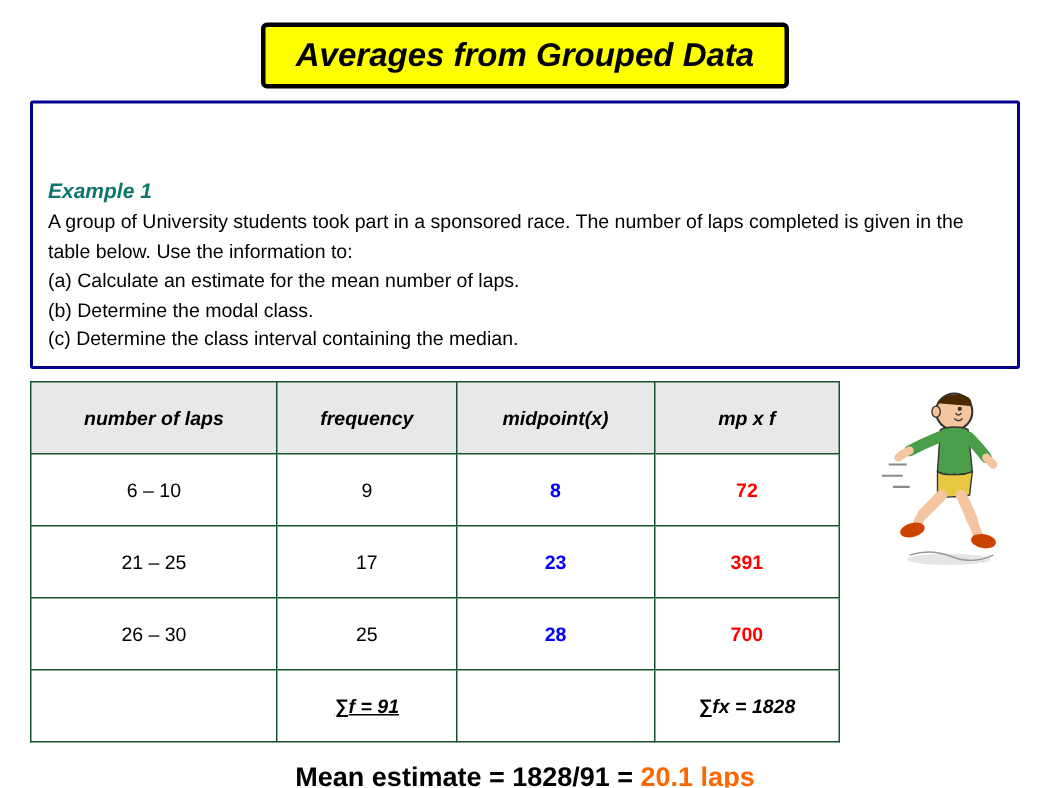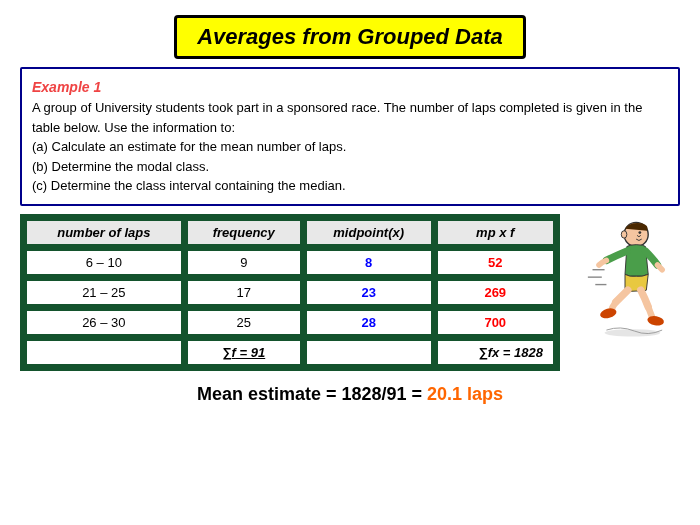--- a/index.html
+++ b/index.html
@@ -41,45 +41,46 @@
       border: 2px solid #00008b;
       border-radius: 2px;
       padding: 8px 10px;
       width: 660px;
       font-size: 13px;
       line-height: 1.5;
       color: #000;
     }
 
     .example-box .example-label {
-      color: #ef4444;
+      color: #0f766e;
       font-style: italic;
       font-weight: bold;
       font-size: 14px;
+      margin-top: 40px;
     }
 
     
     .main-content {
       display: flex;
       flex-direction: row;
       width: 660px;
       gap: 10px;
       align-items: flex-start;
     }
 
     
     .data-table {
       border-collapse: collapse;
       font-size: 13px;
       flex: 1;
     }
 
     .data-table th, .data-table td {
-      border: 7px solid #14532d;
-      padding: 4px 10px;
+      border: 1px solid #14532d;
+      padding: 16px 10px;
       text-align: center;
       white-space: nowrap;
     }
 
     .data-table thead th {
       background: #e8e8e8;
       font-weight: bold;
       font-style: italic;
     }
 
@@ -159,40 +160,40 @@
           <th>frequency</th>
           <th>midpoint(x)</th>
           <th>mp x f</th>
         </tr>
       </thead>
       <tbody>
         <tr>
           <td>6 – 10</td>
           <td>9</td>
           <td class="blue-text">8</td>
-          <td class="red-text">52</td>
+          <td class="red-text">72</td>
         </tr>
         <tr>
           <td>21 – 25</td>
           <td>17</td>
           <td class="blue-text">23</td>
-          <td class="red-text">269</td>
+          <td class="red-text">391</td>
         </tr>
         <tr>
           <td>26 – 30</td>
           <td>25</td>
           <td class="blue-text">28</td>
           <td class="red-text">700</td>
         </tr>
 
         <tr>
           <td></td>
           <td class="formula-cell" style="font-style:italic; font-weight:bold;text-decoration:underline;">∑<i>f</i> = 91</td>
           <td></td>
-          <td class="formula-cell" style="font-style:italic; font-weight:bold;text-align:right;">∑<i>fx</i> = 1828</td>
+          <td class="formula-cell" style="font-style:italic; font-weight:bold;">∑<i>fx</i> = 1828</td>
         </tr>
       </tbody>
     </table>
 
     <div class="runner-area">
       <svg class="runner-svg" viewBox="0 0 100 140" xmlns="http://www.w3.org/2000/svg">
 
         <circle cx="62" cy="22" r="13" fill="#f5c5a0" stroke="#333" stroke-width="1.5"></circle>
 
         <path d="M50 16 Q55 8 68 10 Q76 12 74 18" fill="#4a2800" stroke="none"></path>

